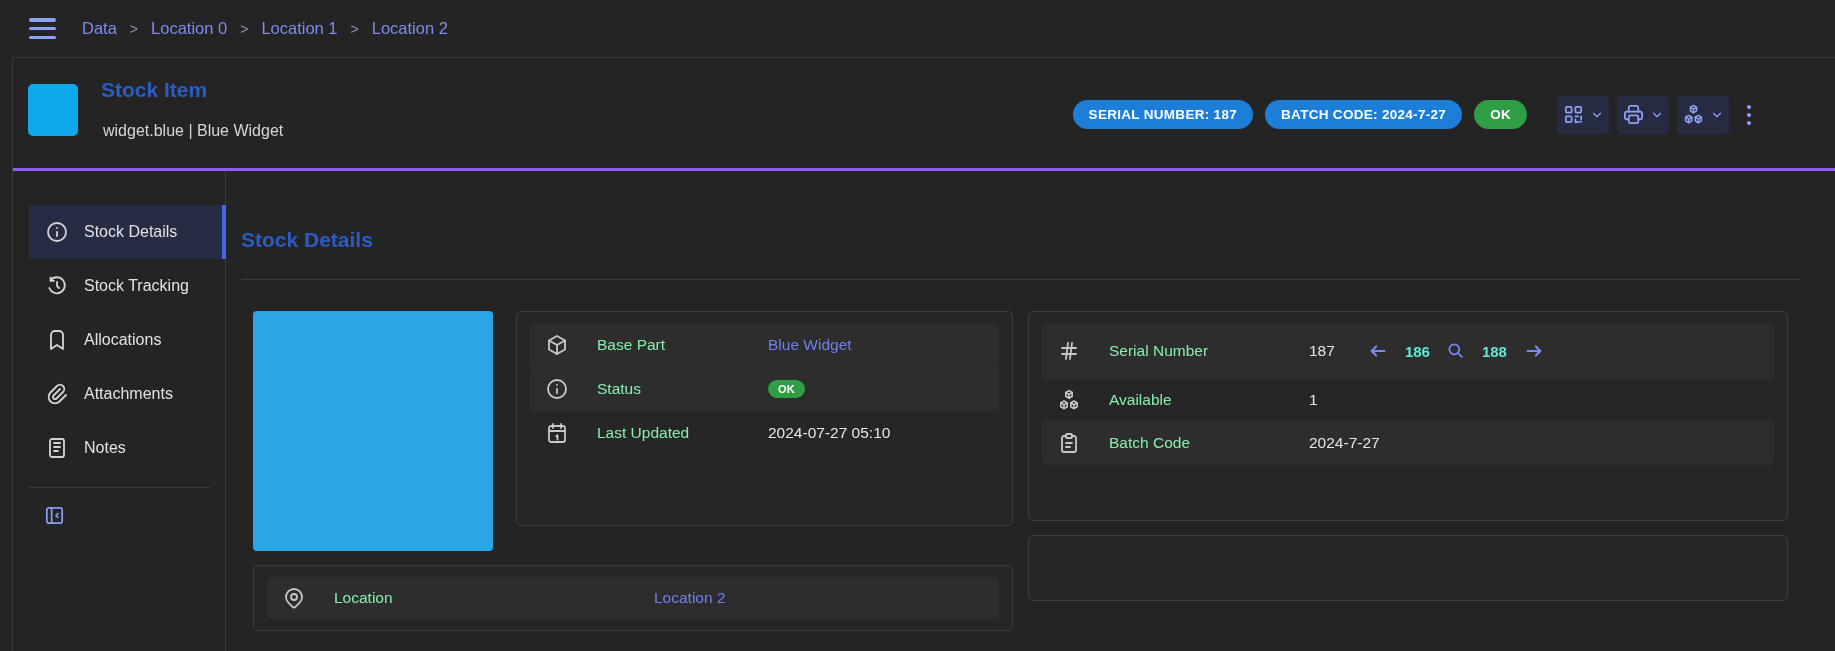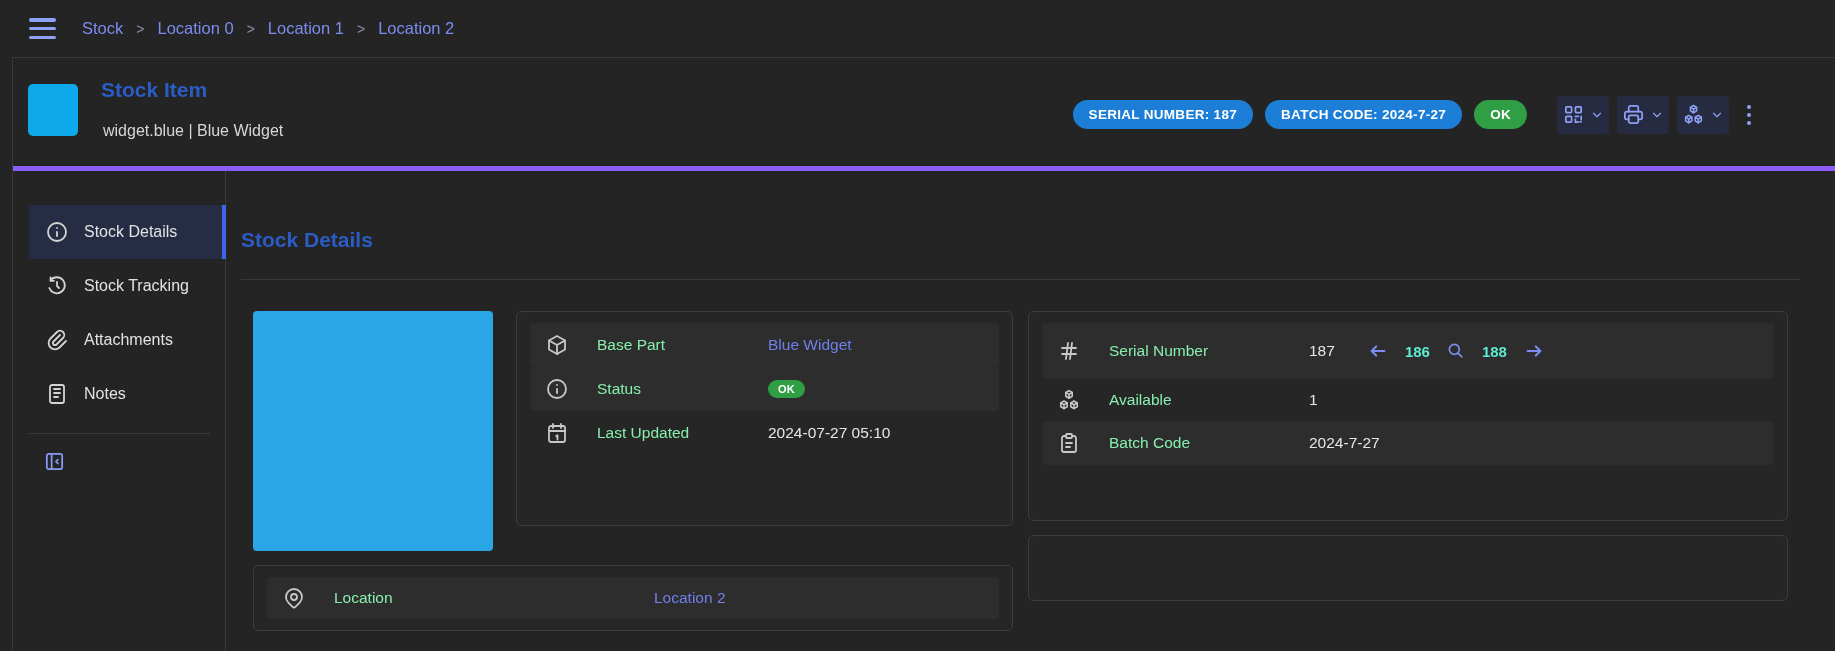--- a/index.html
+++ b/index.html
@@ -18,21 +18,21 @@
   .burger { width:27px; height:21px; display:flex; flex-direction:column; justify-content:space-between; cursor:pointer; }
   .burger span { height:3.5px; border-radius:2px; background:#8da2f5; }
   .crumbs { display:flex; align-items:center; gap:13px; margin-left:26px; font-size:16.5px; }
   .crumb { color:#7d8cf0; cursor:pointer; }
   .crumb-sep { color:#8a93ae; font-size:14px; }
 
   
   .container { position:absolute; left:12px; top:57px; right:0; bottom:0; border-top:1px solid #3a3a3a; border-left:1px solid #3a3a3a; }
 
   
-  .page-header { position:relative; height:113px; border-bottom:5px solid #8b5cf6; }
+  .page-header { position:relative; height:113px; border-bottom:3px solid #8b5cf6; }
   .avatar { position:absolute; left:15px; top:26px; width:50px; height:52px; border-radius:5px; background:#0da9ea; }
   .hd-title { position:absolute; left:88px; top:20px; font-size:21px; font-weight:bold; color:#2b5cc5; }
   .hd-sub { position:absolute; left:90px; top:64px; font-size:16px; color:#d6d6d6; }
   .header-right { position:absolute; right:84px; top:0; height:113px; display:flex; align-items:center; }
   .badge { height:29px; border-radius:15px; padding:0 16px; display:flex; align-items:center; color:#fff; font-weight:bold; font-size:13.5px; letter-spacing:.3px; margin-left:12px; white-space:nowrap; }
   .badge-blue { background:#1c7ed6; }
   .badge-green { background:#2f9e44; }
   .hbtn { width:52px; height:38px; border-radius:4px; background:#262b42; display:flex; align-items:center; justify-content:center; gap:5px; margin-left:8px; cursor:pointer; border:none; }
   .hbtn:first-of-type { margin-left:30px; }
   .dots { margin-left:18px; display:flex; flex-direction:column; gap:4px; cursor:pointer; }
@@ -174,21 +174,21 @@
   </defs>
 </svg>
 
 <div class="topbar">
   <div class="burger">
       <span></span>
       <span></span>
       <span></span>
     </div>
   <div class="crumbs">
-    <span class="crumb">Stock</span>
+    <span class="crumb">Data</span>
     <span class="crumb-sep">&gt;</span>
     <span class="crumb">Location 0</span>
     <span class="crumb-sep">&gt;</span>
     <span class="crumb">Location 1</span>
     <span class="crumb-sep">&gt;</span>
     <span class="crumb">Location 2</span>
   </div>
 </div>
 
 <div class="container">
@@ -256,20 +256,28 @@
         </span>
       <span>Stock Details</span>
     </div>
     <div class="side-item">
       <span>
           <svg width="24" height="24" viewBox="0 0 24 24" color="#d4d4d4">
             <use href="#i-history"></use>
           </svg>
         </span>
       <span>Stock Tracking</span>
+    </div>
+    <div class="side-item">
+      <span>
+          <svg width="24" height="24" viewBox="0 0 24 24" color="#d4d4d4">
+            <use href="#i-bookmark"></use>
+          </svg>
+        </span>
+      <span>Allocations</span>
     </div>
     <div class="side-item">
       <span>
           <svg width="24" height="24" viewBox="0 0 24 24" color="#d4d4d4">
             <use href="#i-paperclip"></use>
           </svg>
         </span>
       <span>Attachments</span>
     </div>
     <div class="side-item">

